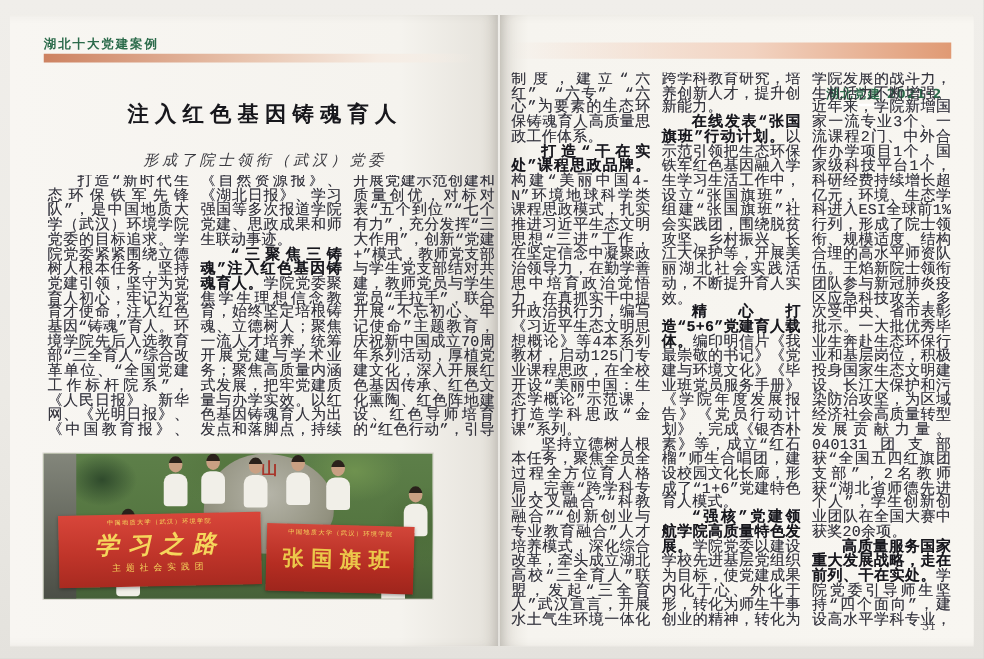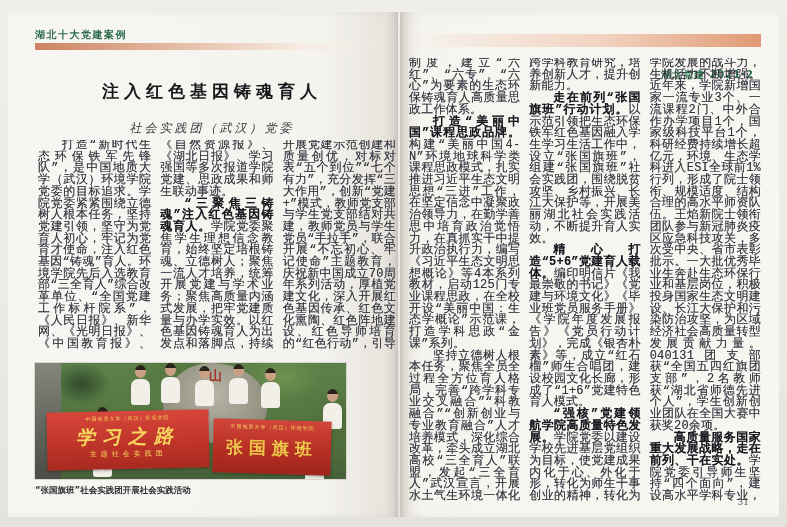--- a/index.html
+++ b/index.html
@@ -88,21 +88,21 @@
 
 <div class="scan">
 
   <div class="page page-left">
     <div class="tag-left">
       <div class="label">湖北十大党建案例</div>
       <div class="bar"></div>
     </div>
 
     <div class="title">注入红色基因铸魂育人</div>
-    <div class="byline">社会实践团（武汉）党委</div>
+    <div class="byline">形成了院士领衔（武汉）党委</div>
 
     <div class="cols cols-left">
         <p class="para">打造“新时代生态环保铁军先锋队”，是中国地质大学（武汉）环境学院党委的目标追求。学院党委紧紧围绕立德树人根本任务，坚持党建引领，坚守为党育人初心，牢记为党育才使命，注入红色基因“铸魂”育人。环境学院先后入选教育部“三全育人”综合改革单位、“全国党建工作标杆院系”，《人民日报》、新华网、《光明日报》、《中国教育报》、《自然资源报》、《湖北日报》、学习强国等多次报道学院党建、思政成果和师生联动事迹。</p>
         <p class="para"><span class="lead">“三聚焦三铸魂”注入红色基因铸魂育人。</span>学院党委聚焦学生理想信念教育，始终坚定培根铸魂、立德树人；聚焦一流人才培养，统筹开展党建与学术业务；聚焦高质量内涵式发展，把牢党建质量与办学实效。以红色基因铸魂育人为出发点和落脚点，持续开展党建示范创建和质量创优，对标对表“五个到位”“七个有力”，充分发挥“三大作用”，创新“党建+”模式，教师党支部与学生党支部结对共建，教师党员与学生党员“手拉手”，联合开展“不忘初心、牢记使命”主题教育，庆祝新中国成立70周年系列活动，厚植党建文化，深入开展红色基因传承、红色文化熏陶、红色阵地建设、红色导师培育的“红色行动”，引导青年学生身心献给祖国、知识献给社会、关心奉献给他人、信心留给自己，引领学生践行社会主义核心价值观，永葆赤子情怀，争做新时代先锋，做生态环保尖兵，做堪当民族复兴大任的时代新人。</p>
         <p class="para"><span class="lead">“五大抓手”运筹保障铸魂育人。</span>坚持以政治建设为统领，强化党委全面领导，探索党建文化、特色建设、人才培养、学生治院、科学治院五大抓手，实施党支部书记“党建述职”培育工程，创建“一支部一品牌”</p>
       </div>
 
     <div class="photo">
       <div class="pillar"></div>
       <div class="stone">
@@ -144,34 +144,33 @@
         <div class="b-school">中国地质大学（武汉）环境学院</div>
         <div class="b-main">学习之路</div>
         <div class="b-sub">主题社会实践团</div>
       </div>
       <div class="banner banner-right">
         <div class="b-school">中国地质大学（武汉）环境学院</div>
         <div class="b-right-main">张国旗班</div>
       </div>
     </div>
 
-    <div class="caption">“张国旗班”社会实践团开展社会实践活动</div>
     <div class="pagenum pagenum-left">42</div>
   </div>
 
   <div class="page page-right">
     <div class="tag-right">
       <div class="label">湖北党建  2021·2</div>
     </div>
 
     <div class="cols cols-right">
         <p class="para noindent">制度，建立“六红”、“六专”、“六心”为要素的生态环保铸魂育人高质量思政工作体系。</p>
-        <p class="para"><span class="lead">打造“美丽中国”课程思政品牌。</span>构建“美丽中国4-N”环境地球科学类课程思政模式，扎实推进习近平生态文明思想“三进”工作，在坚定信念中凝聚政治领导力，在勤学善思中培育政治觉悟力，在真抓实干中提升政治执行力，编写《习近平生态文明思想概论》等4本系列教材，启动125门专业课程思政，在全校开设“美丽中国：生态学概论”示范课，打造学科思政“金课”系列。</p>
+        <p class="para"><span class="lead">打造“干在实处”课程思政品牌。</span>构建“美丽中国4-N”环境地球科学类课程思政模式，扎实推进习近平生态文明思想“三进”工作，在坚定信念中凝聚政治领导力，在勤学善思中培育政治觉悟力，在真抓实干中提升政治执行力，编写《习近平生态文明思想概论》等4本系列教材，启动125门专业课程思政，在全校开设“美丽中国：生态学概论”示范课，打造学科思政“金课”系列。</p>
         <p class="para">坚持立德树人根本任务，聚焦全员全过程全方位育人格局，完善“跨学科专业交叉融合”“科教融合”“创新创业与专业教育融合”人才培养模式，深化综合改革，牵头成立湖北高校“三全育人”联盟，发起“三全育人”武汉宣言，开展水土气生环境一体化跨学科教育研究，培养创新人才，提升创新能力。</p>
-        <p class="para"><span class="lead">走在前列“张国旗班”行动计划。</span>以示范引领把生态环保铁军红色基因融入学生学习生活工作中，设立“张国旗班”，组建“张国旗班”社会实践团，围绕脱贫攻坚、乡村振兴、长江大保护等，开展美丽湖北社会实践活动，不断提升育人实效。</p>
+        <p class="para"><span class="lead">在线发表“张国旗班”行动计划。</span>以示范引领把生态环保铁军红色基因融入学生学习生活工作中，设立“张国旗班”，组建“张国旗班”社会实践团，围绕脱贫攻坚、乡村振兴、长江大保护等，开展美丽湖北社会实践活动，不断提升育人实效。</p>
         <p class="para"><span class="lead">精心打造“5+6”党建育人载体。</span>编印明信片《我最崇敬的书记》《党建与环境文化》《毕业班党员服务手册》《学院年度发展报告》《党员行动计划》，完成《银杏朴素》等，成立“红石榴”师生合唱团，建设校园文化长廊，形成了“1+6”党建特色育人模式。</p>
         <p class="para"><span class="lead">“强核”党建领航学院高质量特色发展。</span>学院党委以建设学校先进基层党组织为目标，使党建成果内化于心、外化于形，转化为师生干事创业的精神，转化为学院发展的战斗力，生机活力不断增强。近年来，学院新增国家一流专业3个、一流课程2门、中外合作办学项目1个，国家级科技平台1个，科研经费持续增长超亿元，环境、生态学科进入ESI全球前1%行列，形成了院士领衔、规模适度、结构合理的高水平师资队伍。王焰新院士领衔团队参与新冠肺炎疫区应急科技攻关，多次受中央、省市表彰批示。一大批优秀毕业生奔赴生态环保行业和基层岗位，积极投身国家生态文明建设、长江大保护和污染防治攻坚，为区域经济社会高质量转型发展贡献力量。040131团支部获“全国五四红旗团支部”，2名教师获“湖北省师德先进个人”，学生创新创业团队在全国大赛中获奖20余项。</p>
         <p class="para"><span class="lead">高质量服务国家重大发展战略，走在前列、干在实处。</span>学院党委引导师生坚持“四个面向”，建设高水平学科专业，服务国家重大战略需求，大力推进“中国气象局—中国地质大学（武汉）极端天气气候与水文地质灾害研究中心”等科技创新基地建设，实现了国家、省部级科技平台新突破。党员带头扎根基层一线，科教报国。生态环境团队自1999年起开展地热资源应用推广工作，支教帮扶乡村教育；谢先军教授团队开展水源调查，助力竹山县饮水安全；直接服务于军运会空气环境质量演变、污染防治监测支撑。疫情期间，合作开展的研究发现武汉主城区人为排放PM2.5化学组成和来源发生了显著变化，在《环境科学》在线发表。</p>
       </div>
 
     <div class="pagenum pagenum-right">31</div>
   </div>
 
 </div>
 

